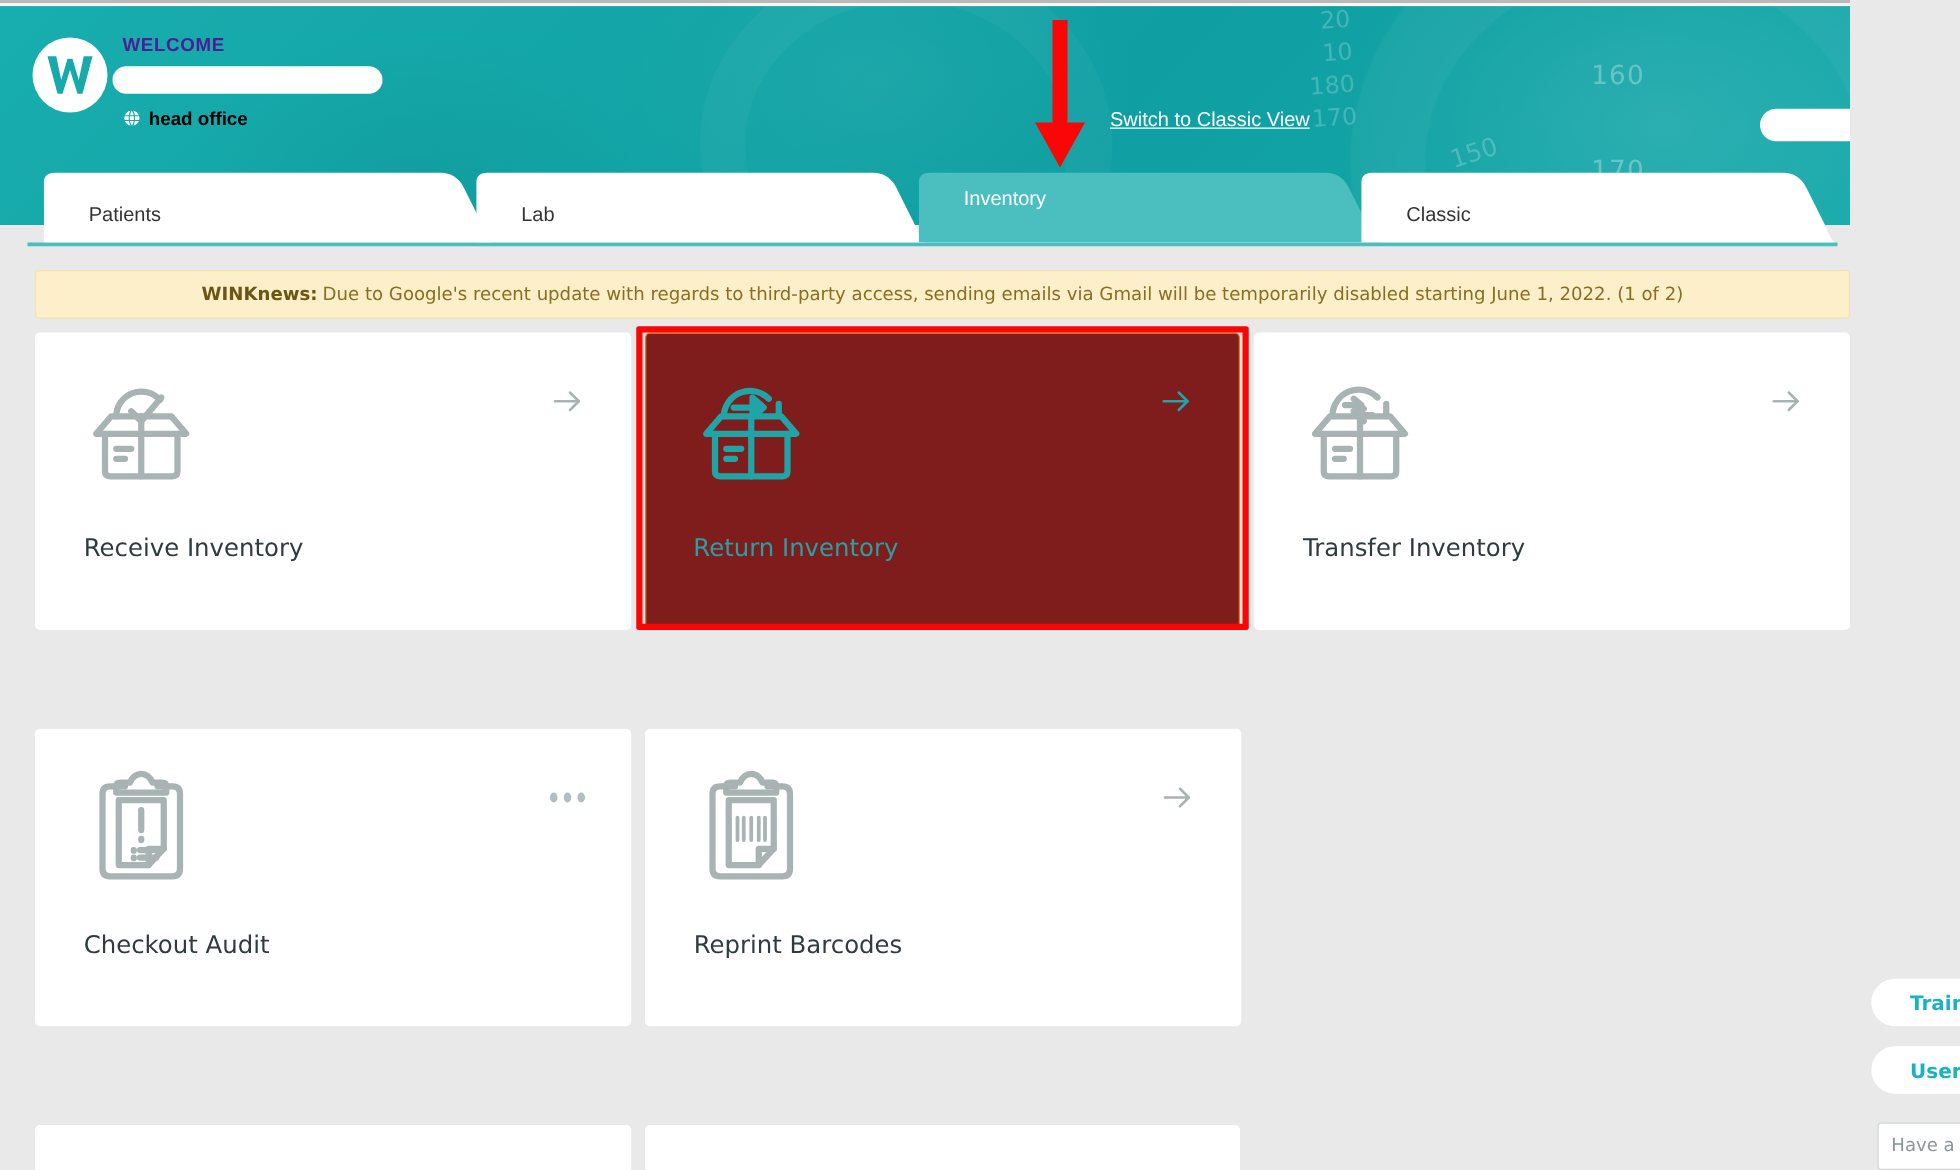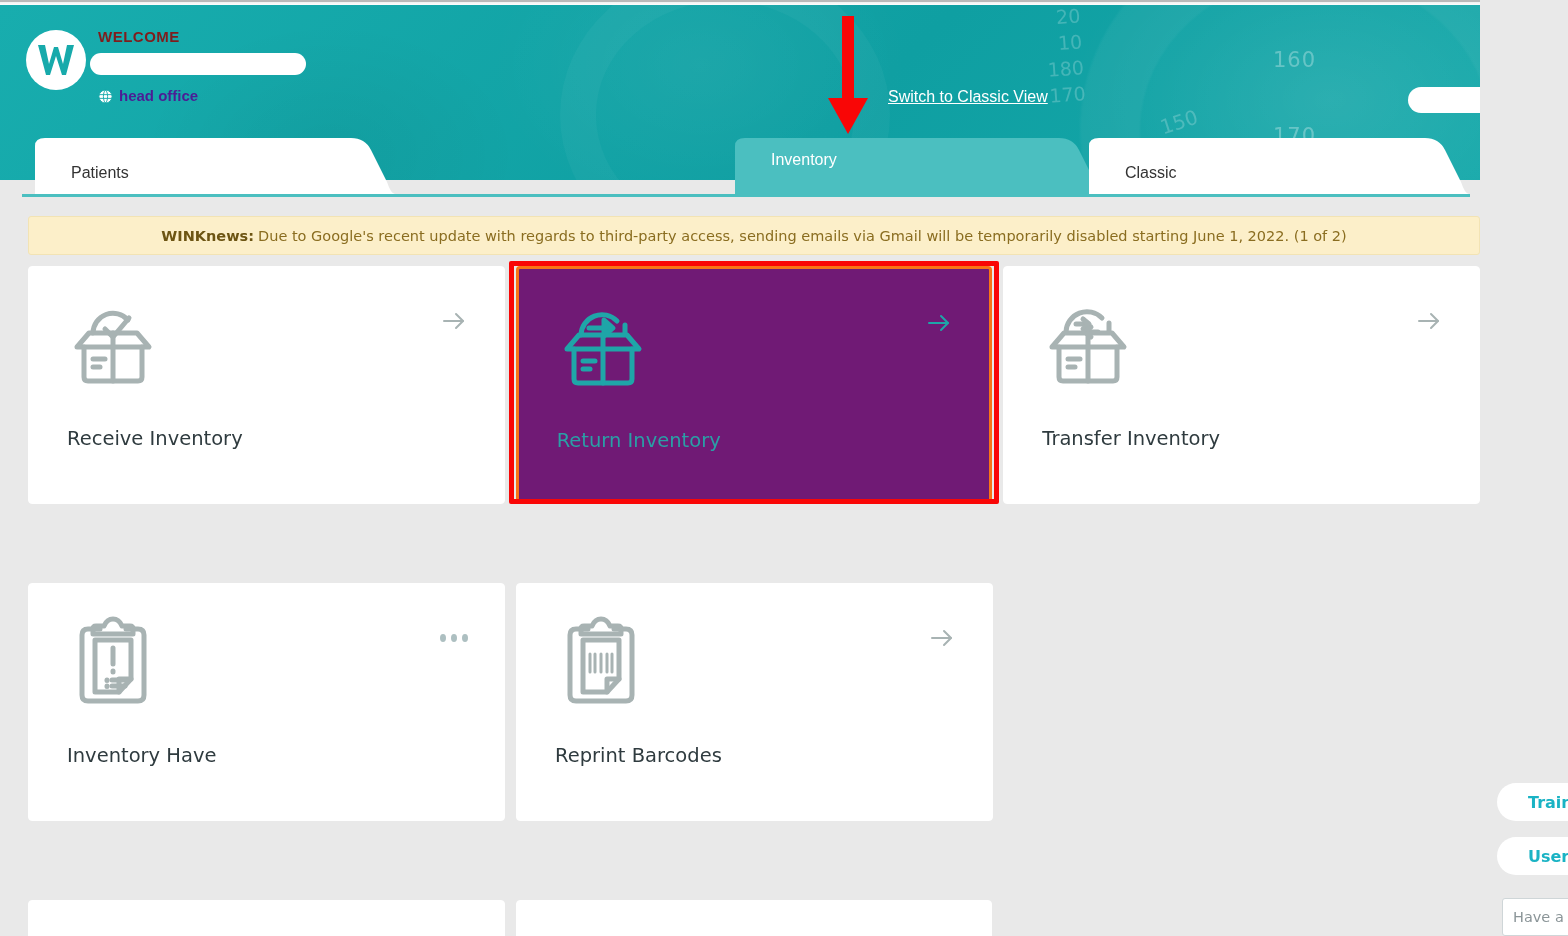--- a/index.html
+++ b/index.html
@@ -67,30 +67,30 @@
   
   .logo {
     position: absolute; top: 25px; left: 26px; width: 60px; height: 60px;
     border-radius: 50%; background: #ffffff;
     display: flex; align-items: center; justify-content: center;
   }
   .logo svg { display:block; }
 
   .welcome {
     position: absolute; top: 23px; left: 98px;
-    color: #7f1d1d; font-weight: bold; font-size: 15px; letter-spacing: .5px;
+    color: #4c1d95; font-weight: bold; font-size: 15px; letter-spacing: .5px;
   }
   .userbar {
     position: absolute; top: 48px; left: 90px; width: 216px; height: 22px;
     background: #ffffff; border-radius: 11px;
   }
   .office {
     position: absolute; top: 82px; left: 98px;
-    color: #4c1d95; font-weight: bold; font-size: 15px;
-    display: flex; align-items: flex-end; gap: 6px;
+    color: #000000; font-weight: bold; font-size: 15px;
+    display: flex; align-items: flex-start; gap: 6px;
   }
   .globe-icon { display: inline-block; width: 15px; height: 15px; }
 
   .classic-link {
     position: absolute; top: 83px; left: 888px;
     color: #ffffff; font-weight: normal; font-size: 16px;
     text-decoration: underline; white-space: nowrap;
   }
   .purchase-link {
     position: absolute; top: 29px; left: 1537px;
@@ -141,21 +141,21 @@
 
   
   .grid { position: absolute; top: 69px; left: 28px; width: 1452px; }
   .card-row { display: flex; gap: 11px; margin-bottom: 11px; height: 306px; }
   .card {
     width: 477px; height: 238px; background: #ffffff; border-radius: 4px;
     position: relative; border: 1px solid #ffffff;
   }
   .card.empty { background: transparent; border-color: transparent; }
   .card.selected {
-    background: #701a75; border: 3px solid #f97316;
+    background: #7f1d1d; border: 1px solid #f97316;
   }
   .card-icon { position: absolute; top: 32px; left: 38px; width: 92px; height: 92px; }
   .card-title {
     position: absolute; left: 38px; top: 160px;
     font-size: 19.5px; color: #2f3b3f; font-weight: 500;
     font-family: "DejaVu Sans", sans-serif;
   }
   .card.selected .card-title { color: #2a9fa6; }
   .card-action { position: absolute; top: 40px; right: 36px; width: 28px; height: 28px; }
   .dots { display: flex; gap: 5px; align-items: center; justify-content: flex-end; height: 28px; }
@@ -245,20 +245,26 @@
 
 <div class="tabstrip">
 
   <div class="tab tab-white tab-patients">
     <svg class="tab-shape" viewBox="0 0 360 56" preserveAspectRatio="none">
       <path d="M0,56 L0,8 Q0,0 10,0 L316,0 Q330,0 336,12 L352,44 Q356,56 360,56 Z" fill="#ffffff"></path>
     </svg>
     <span class="tab-label">Patients</span>
   </div>
 
+  <div class="tab tab-white tab-lab">
+    <svg class="tab-shape" viewBox="0 0 360 56" preserveAspectRatio="none">
+      <path d="M0,56 L0,8 Q0,0 10,0 L316,0 Q330,0 336,12 L352,44 Q356,56 360,56 Z" fill="#ffffff"></path>
+    </svg>
+    <span class="tab-label">Lab</span>
+  </div>
 
   <div class="tab tab-active tab-inventory">
     <svg class="tab-shape" viewBox="0 0 368 56" preserveAspectRatio="none">
       <path d="M0,56 L0,8 Q0,0 10,0 L324,0 Q338,0 344,12 L360,44 Q364,56 368,56 Z" fill="#4bbfc0"></path>
     </svg>
     <span class="tab-label">Inventory</span>
   </div>
 
   <div class="tab tab-white tab-reports">
     <svg class="tab-shape" viewBox="0 0 380 56" preserveAspectRatio="none">
@@ -363,21 +369,21 @@
             <path d="M28 24 L64 24 L64 63 L52 76 L28 76 Z"></path>
             <path d="M64 63 L52 63 L52 76"></path>
             <path d="M46 32 L46 48"></path>
               <path d="M46 55 L46 56"></path>
             <path d="M40 64 L40 64.5"></path>
               <path d="M40 70 L40 70.5"></path>
             <path d="M45 64 L58 64"></path>
               <path d="M45 70 L58 70"></path>
           </svg>
         </span>
-        <span class="card-title">Inventory Have</span>
+        <span class="card-title">Checkout Audit</span>
         <span class="card-action">
           <span class="dots">
             <i></i>
             <i></i>
             <i></i>
           </span>
         </span>
       </div>
 
       <div class="card">

